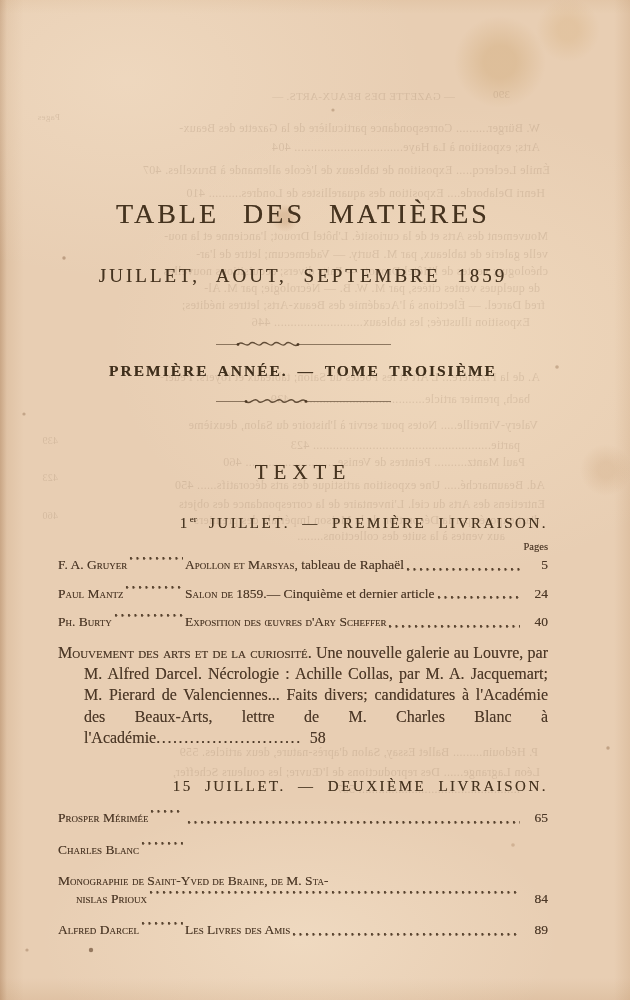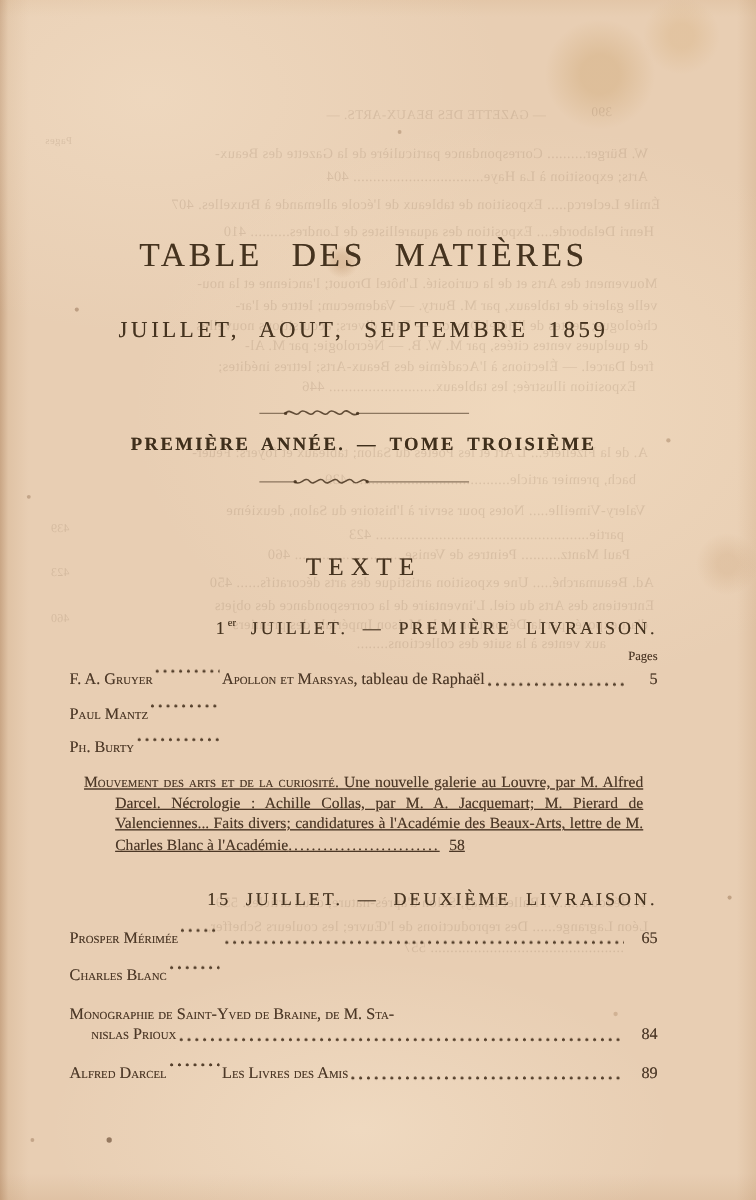--- a/index.html
+++ b/index.html
@@ -55,28 +55,28 @@
     letter-spacing:2.5px;word-spacing:6px;color:#45331f;line-height:1.2;}
   .livraison-heading sup{font-size:9px;letter-spacing:0;}
   .pages-label{margin:9px 0 0;text-align:right;font-size:10.5px;line-height:1.1;}
   .entries{margin:0;}
   .entry{display:flex;margin-top:11px;font-size:13.5px;line-height:1.3;}
   .entry:first-child{margin-top:4px;}
   .sec2 .entry{margin-top:14px;}
   .author-col{width:127px;flex:none;display:flex;align-items:flex-start;}
   .main-col{flex:1;min-width:0;}
   .tline{display:flex;align-items:flex-end;}
-  .tline2{display:flex;align-items:flex-end;padding-left:18px;}
+  .tline2{display:flex;align-items:flex-start;padding-left:18px;}
   .sc{font-variant:small-caps;}
   .leader{flex:1;min-width:12px;height:5px;margin:0 2px 2px 2px;
     background-image:radial-gradient(circle at 2px 2.4px, #55402c 1.05px, rgba(0,0,0,0) 1.5px);
     background-size:6.5px 5px;background-repeat:repeat-x;}
   .pageno{flex:none;min-width:26px;text-align:right;}
-  .toc-paragraph{margin:11px 12px 0;font-size:13px;line-height:1.33;text-align:justify;
-    padding-left:26px;text-indent:-26px;text-decoration:underline;}
+  .toc-paragraph{margin:11px 0 0;font-size:16px;line-height:1.33;text-align:justify;
+    padding-left:26px;text-indent:-26px;}
   .para-dots{letter-spacing:1.6px;}
   .para-page{padding-left:8px;}
 </style>
 </head>
 <body>
 
 <div class="paper">
   <div class="ghost-layer" id="ghost">
       <span class="ghost-line" style="top: 90px; left: 155px; width: 300px; font-size: 11px;">— GAZETTE DES BEAUX-ARTS. —</span>
       <span class="ghost-line" style="top: 88px; left: 470px; width: 40px; font-size: 11px;">390</span>
@@ -154,25 +154,40 @@
                   <span class="leader"></span>
                   <span class="pageno">5</span>
                 </span>
               </span>
             </div>
             <div class="entry">
               <span class="author-col">
                 <span class="sc">Paul Mantz</span>
                 <span class="leader"></span>
               </span>
+              <span class="main-col">
+                <span class="tline">
+                  <span class="sc">Salon de 1859.</span>
+                  <span> — Cinquième et dernier article</span>
+                  <span class="leader"></span>
+                  <span class="pageno">24</span>
+                </span>
+              </span>
             </div>
             <div class="entry">
               <span class="author-col">
                 <span class="sc">Ph. Burty</span>
                 <span class="leader"></span>
+              </span>
+              <span class="main-col">
+                <span class="tline">
+                  <span class="sc">Exposition des œuvres d'Ary Scheffer</span>
+                  <span class="leader"></span>
+                  <span class="pageno">40</span>
+                </span>
               </span>
             </div>
           </div>
           <p class="toc-paragraph"><span class="sc">Mouvement des arts et de la curiosité.</span><span> Une nouvelle galerie au Louvre, par M. Alfred Darcel. Nécrologie : Achille Collas, par M. A. Jacquemart; M. Pierard de Valenciennes... Faits divers; candidatures à l'Académie des Beaux-Arts, lettre de M. Charles Blanc à l'Académie</span><span class="para-dots">..........................</span><span class="para-page">58</span></p>
         </div>
         <div class="sec2">
           <div class="livraison-heading"><span>15</span><span> JUILLET. — DEUXIÈME LIVRAISON.</span></div>
           <div class="entries">
             <div class="entry">
               <span class="author-col">

